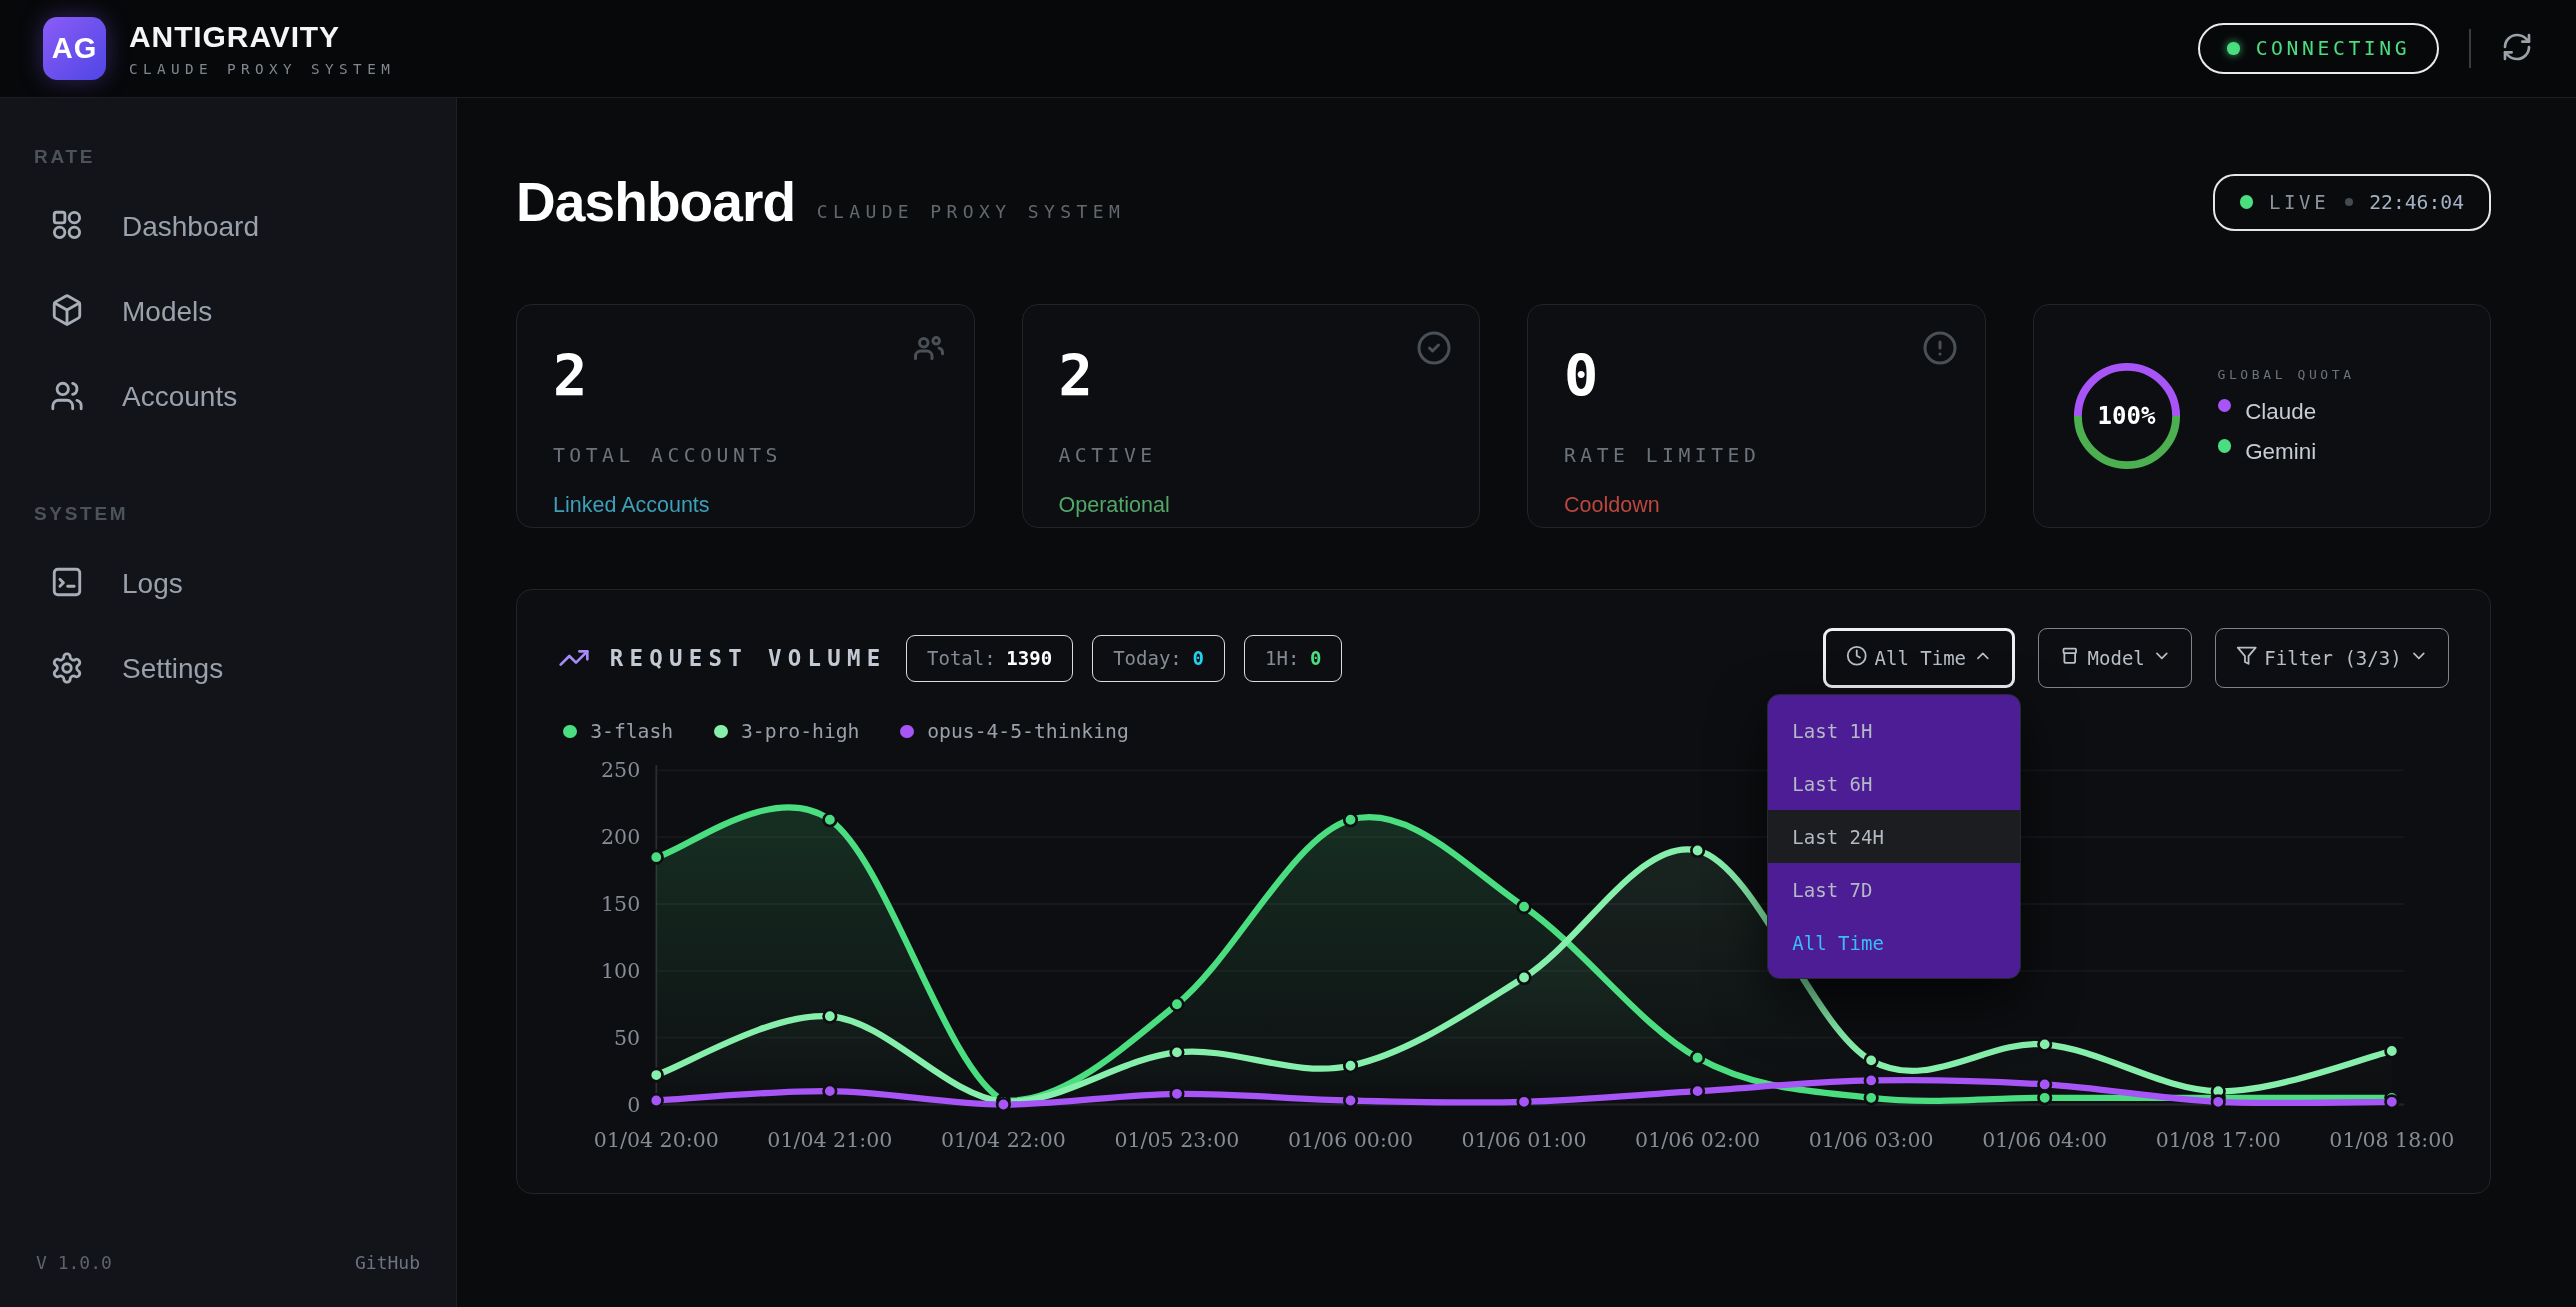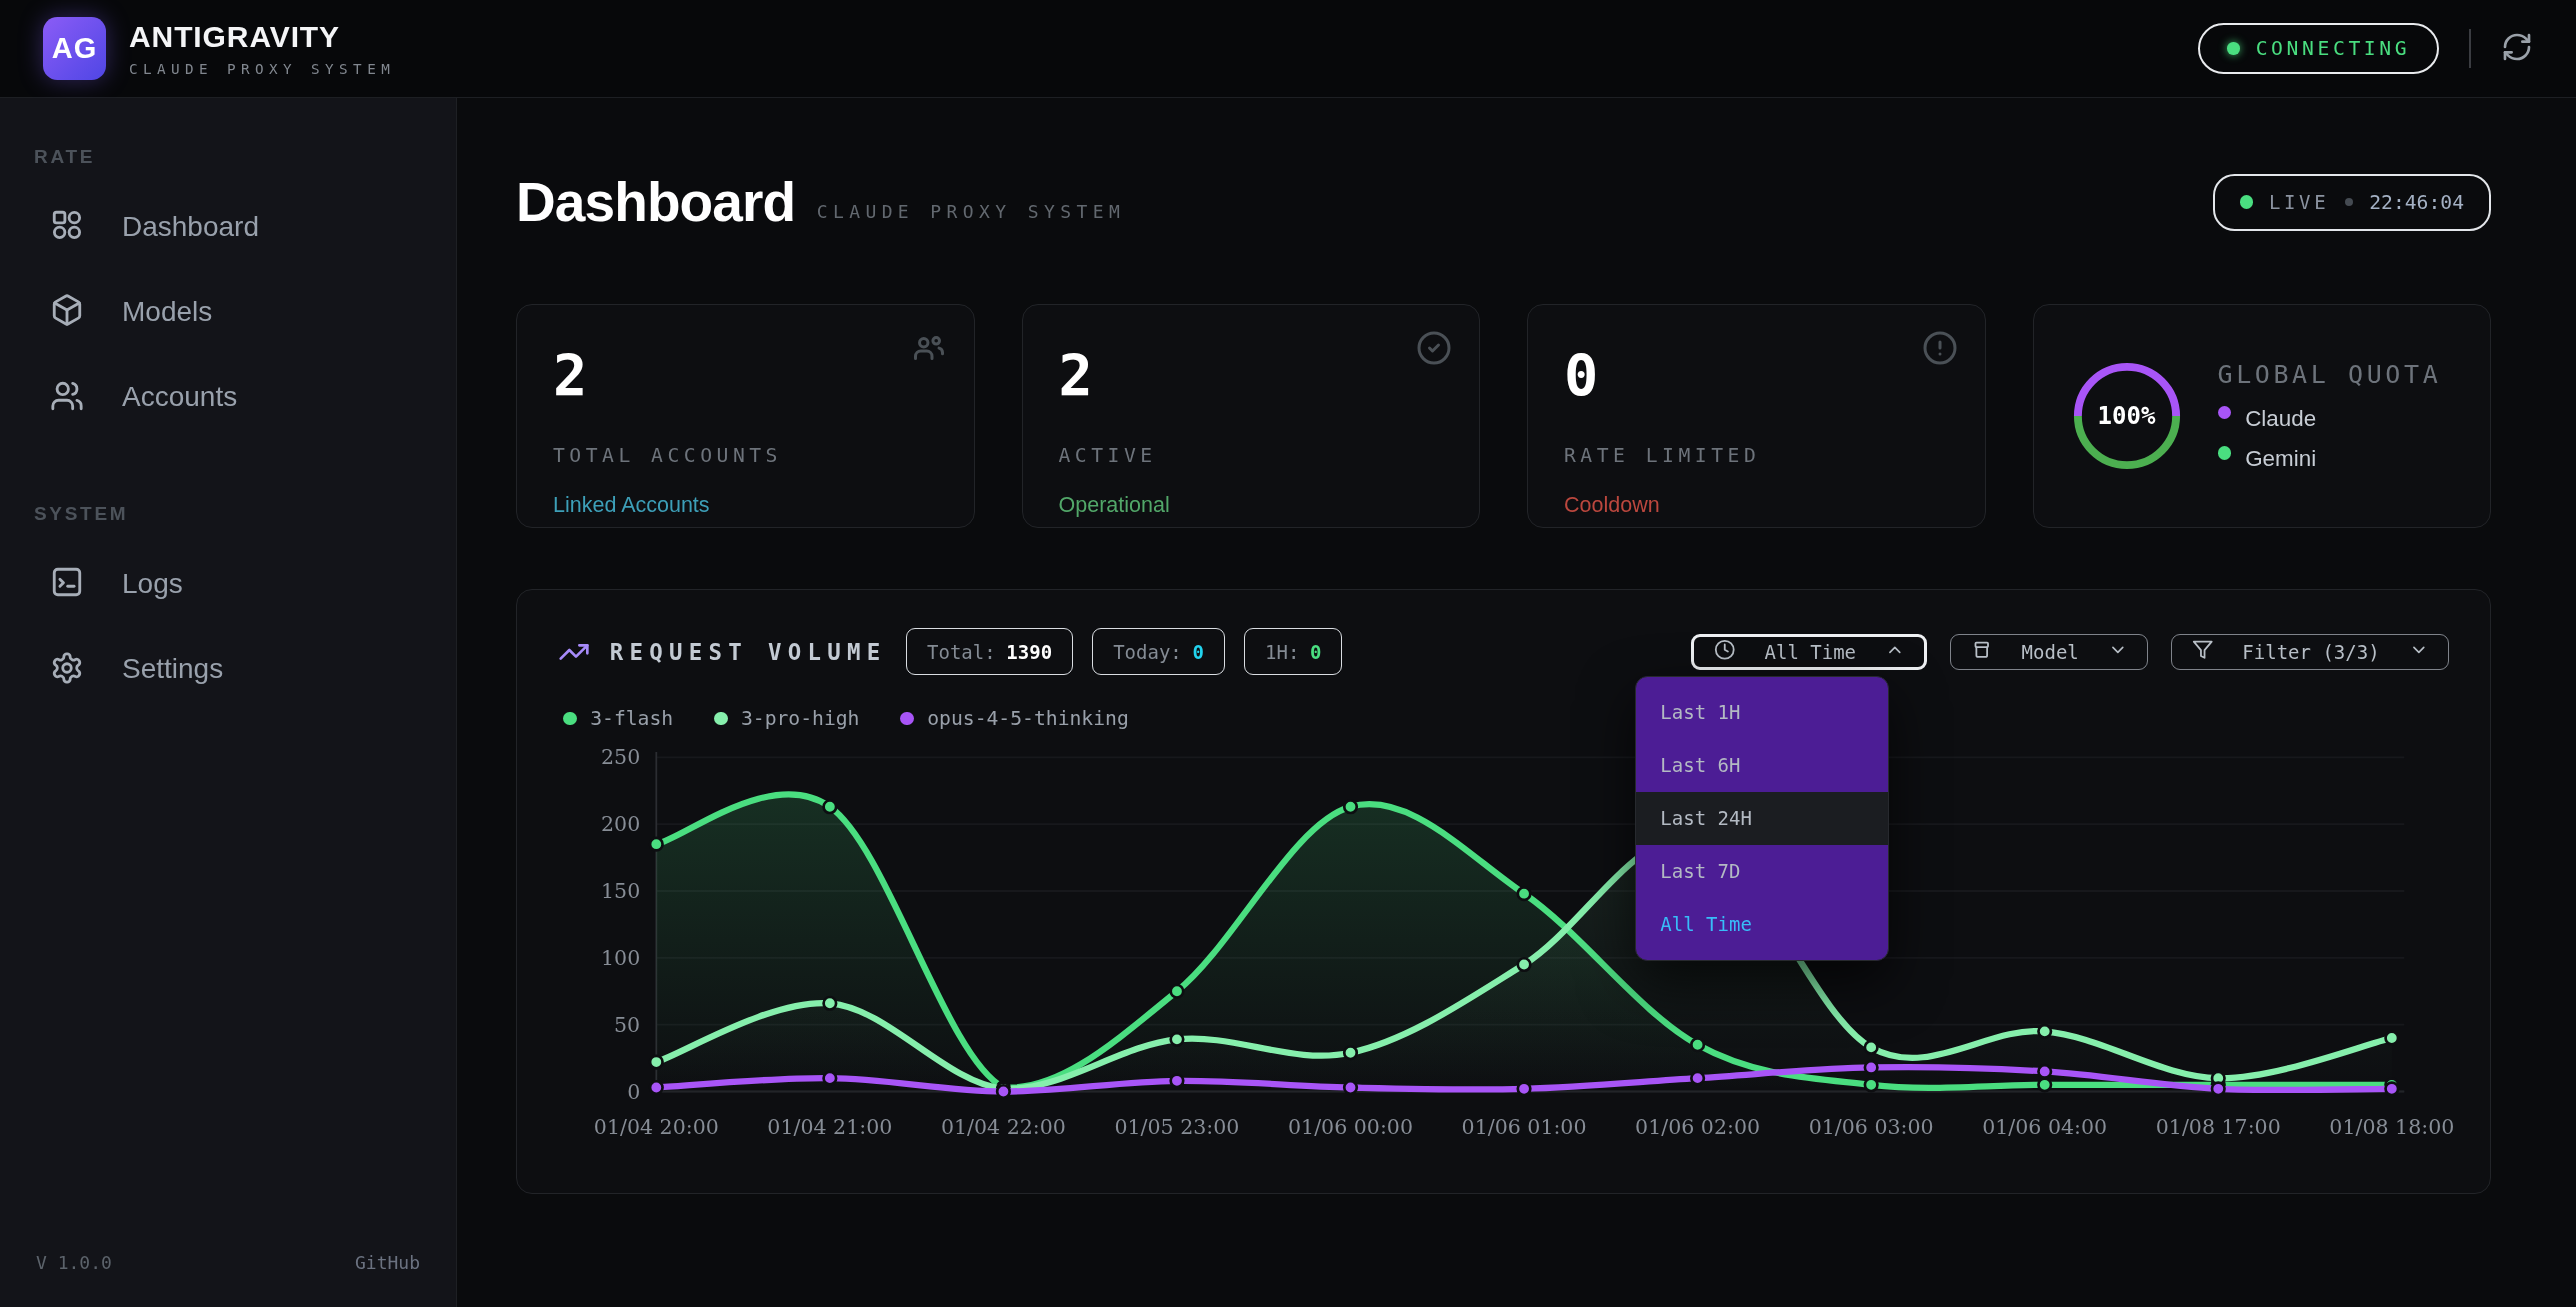--- a/index.html
+++ b/index.html
@@ -64,36 +64,36 @@
   .stat-label { margin-top:39px; color:#6d737b; font-size:19.7px; letter-spacing:4.5px; }
   .stat-sub { margin-top:26px; font-size:21.5px; }
   .card-icon { position:absolute; top:25px; right:27px; color:#4a5056; }
 
   .quota-card { display:flex; align-items:center; gap:34px; }
   .ring-wrap { position:relative; width:114px; height:114px; flex-shrink:0; }
   .ring-wrap svg { width:114px; height:114px; }
   .ring-pct { position:absolute; inset:0; display:flex; align-items:center; justify-content:center;
               color:#fff; font-size:24px; font-weight:bold; }
   .quota-col { display:flex; flex-direction:column; gap:14.3px; }
-  .quota-label { color:#6d737b; font-size:25px; letter-spacing:3.6px; margin-bottom:3px; }
+  .quota-label { color:#6d737b; font-size:13px; letter-spacing:3.6px; margin-bottom:3px; }
   .quota-item { display:flex; align-items:flex-start; gap:14.3px; color:#c7cdd5; font-size:22.4px; }
   .dot { width:13.4px; height:13.4px; border-radius:50%; flex-shrink:0; }
 
   
   .chart-card { margin-top:61px; height:605px; border:1.8px solid #222428; border-radius:16px;
                 background:#0d0e11; padding:38px 41px; position:relative; }
   .chart-head { display:flex; align-items:center; }
   .chart-title-group { display:flex; align-items:center; gap:19.7px; }
   .chart-title { color:#c3cad3; font-size:22.4px; font-weight:bold; letter-spacing:6.3px; }
   .badge { display:flex; align-items:center; height:47px; border:1.8px solid #d9dde2;
            border-radius:9px; padding:0 19.7px; font-size:19px; margin-left:19.7px; }
   .badge .bl { color:#848b94; }
   .badge .bv { font-weight:bold; margin-left:10.7px; }
   .chart-controls { margin-left:auto; display:flex; gap:23px; }
-  .ctl-btn { display:flex; align-items:center; gap:29px; height:36px; padding:0 19.7px;
+  .ctl-btn { display:flex; align-items:center; gap:7px; height:60px; padding:0 19.7px;
              border-radius:9px; background:none; color:#b8bfc7; font-size:19px;
              font-family:"DejaVu Sans Mono", monospace; cursor:pointer;
              border:1.8px solid rgba(165,171,180,.75); }
   .ctl-btn.active { border:3.1px solid #eef0f3; position:relative; }
   .menu { position:absolute; top:calc(100% + 9px); left:-59px; width:254px;
           background:#4c1d95; border:1.8px solid #27292e; border-radius:12.5px;
           padding:9px 0; z-index:10; box-shadow:0 21.5px 54px rgba(0,0,0,.65); }
   .menu-item { height:53px; display:flex; align-items:center; padding:0 24px;
                color:#b3bac3; font-size:19px; cursor:pointer; }
   .menu-item.hovered { background:#1b1d21; }

